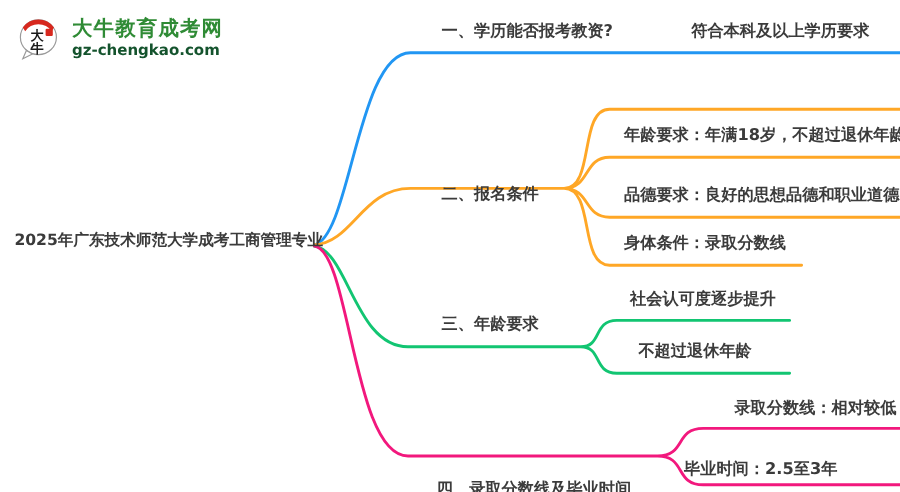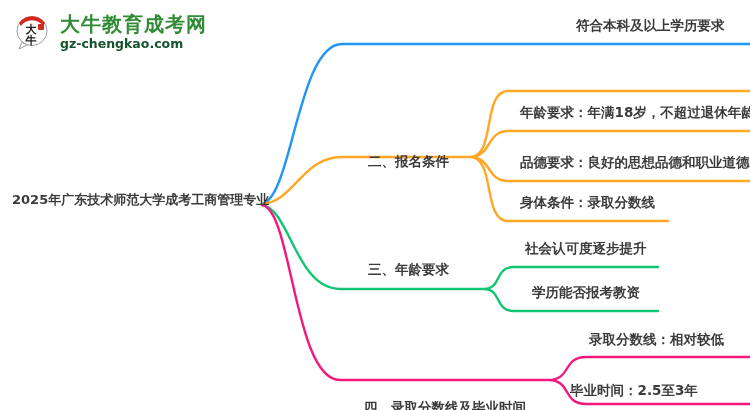--- a/index.html
+++ b/index.html
@@ -5,34 +5,34 @@
   html,body{margin:0;padding:0;background:#ffffff;}
   body{font-family:"DejaVu Sans","Liberation Sans",sans-serif;}
   .stage{position:relative;width:750px;height:410px;background:#ffffff;overflow:hidden;}
   .lines{position:absolute;left:0;top:0;width:750px;height:410px;}
   .node{position:absolute;white-space:nowrap;font-weight:700;color:#3b3b3b;}
   .root{left:12px;top:191px;font-size:13px;letter-spacing:0;}
   .lbl,.child{font-size:13.5px;}
   
   .brand{position:absolute;left:14px;top:12px;display:flex;align-items:center;gap:8px;}
   .brand-txt{display:flex;flex-direction:column;line-height:1.1;}
-  .brand-name{color:#2f8b35;font-weight:800;font-size:20px;letter-spacing:1px;}
+  .brand-name{color:#2f8b35;font-weight:800;font-size:17px;letter-spacing:1px;}
   .brand-domain{color:#14532d;font-weight:700;font-size:12.5px;margin-top:2px;}
   
   .b1-label{left:368px;top:17px;}
   .b1-c1{left:576px;top:17px;}
   .b2-c1{left:520px;top:64px;}
   .b2-c2{left:520px;top:104px;}
   .b2-label{left:368px;top:129px;margin-top:24px;}
   .b2-c3{left:520px;top:154px;}
   .b2-c4{left:520px;top:194px;}
   .b3-c1{left:525px;top:240px;}
   .b3-label{left:368px;top:261px;}
   .b3-c2{left:532px;top:284px;}
-  .b4-c1{left:589px;top:331px;}
+  .b4-c1{left:612px;top:331px;}
   .b4-label{left:364px;top:357px;margin-top:42px;}
   .b4-c2{left:570px;top:382px;}
 </style>
 </head>
 <body>
 
 <div class="stage">
 
   <svg class="lines" viewBox="0 0 750 410" xmlns="http://www.w3.org/2000/svg">
     <path d="M262,204 C292,198 298,44 342,44 L750,44" fill="none" stroke-width="2.4" stroke-linecap="round" stroke="#2196f3"></path>
@@ -59,28 +59,29 @@
       <text x="17" y="32" text-anchor="middle" font-size="11" font-weight="bold" fill="#1a1a1a">牛</text>
     </svg>
     <div class="brand-txt">
       <span class="brand-name">大牛教育成考网</span>
       <span class="brand-domain">gz-chengkao.com</span>
     </div>
   </div>
 
   <div class="node root">2025年广东技术师范大学成考工商管理专业</div>
 
+  <div class="node lbl b1-label">一、学历能否报考教资?</div>
   <div class="node child b1-c1">符合本科及以上学历要求</div>
 
   <div class="node lbl b2-label">二、报名条件</div>
   <div class="node child b2-c2">年龄要求：年满18岁，不超过退休年龄</div>
   <div class="node child b2-c3">品德要求：良好的思想品德和职业道德</div>
   <div class="node child b2-c4">身体条件：录取分数线</div>
 
   <div class="node lbl b3-label">三、年龄要求</div>
   <div class="node child b3-c1">社会认可度逐步提升</div>
-  <div class="node child b3-c2">学历能否报考教资</div>
+  <div class="node child b3-c2">不超过退休年龄</div>
 
   <div class="node lbl b4-label">四、录取分数线及毕业时间</div>
   <div class="node child b4-c1">录取分数线：相对较低</div>
   <div class="node child b4-c2">毕业时间：2.5至3年</div>
 
 </div>
 
 </body></html>

